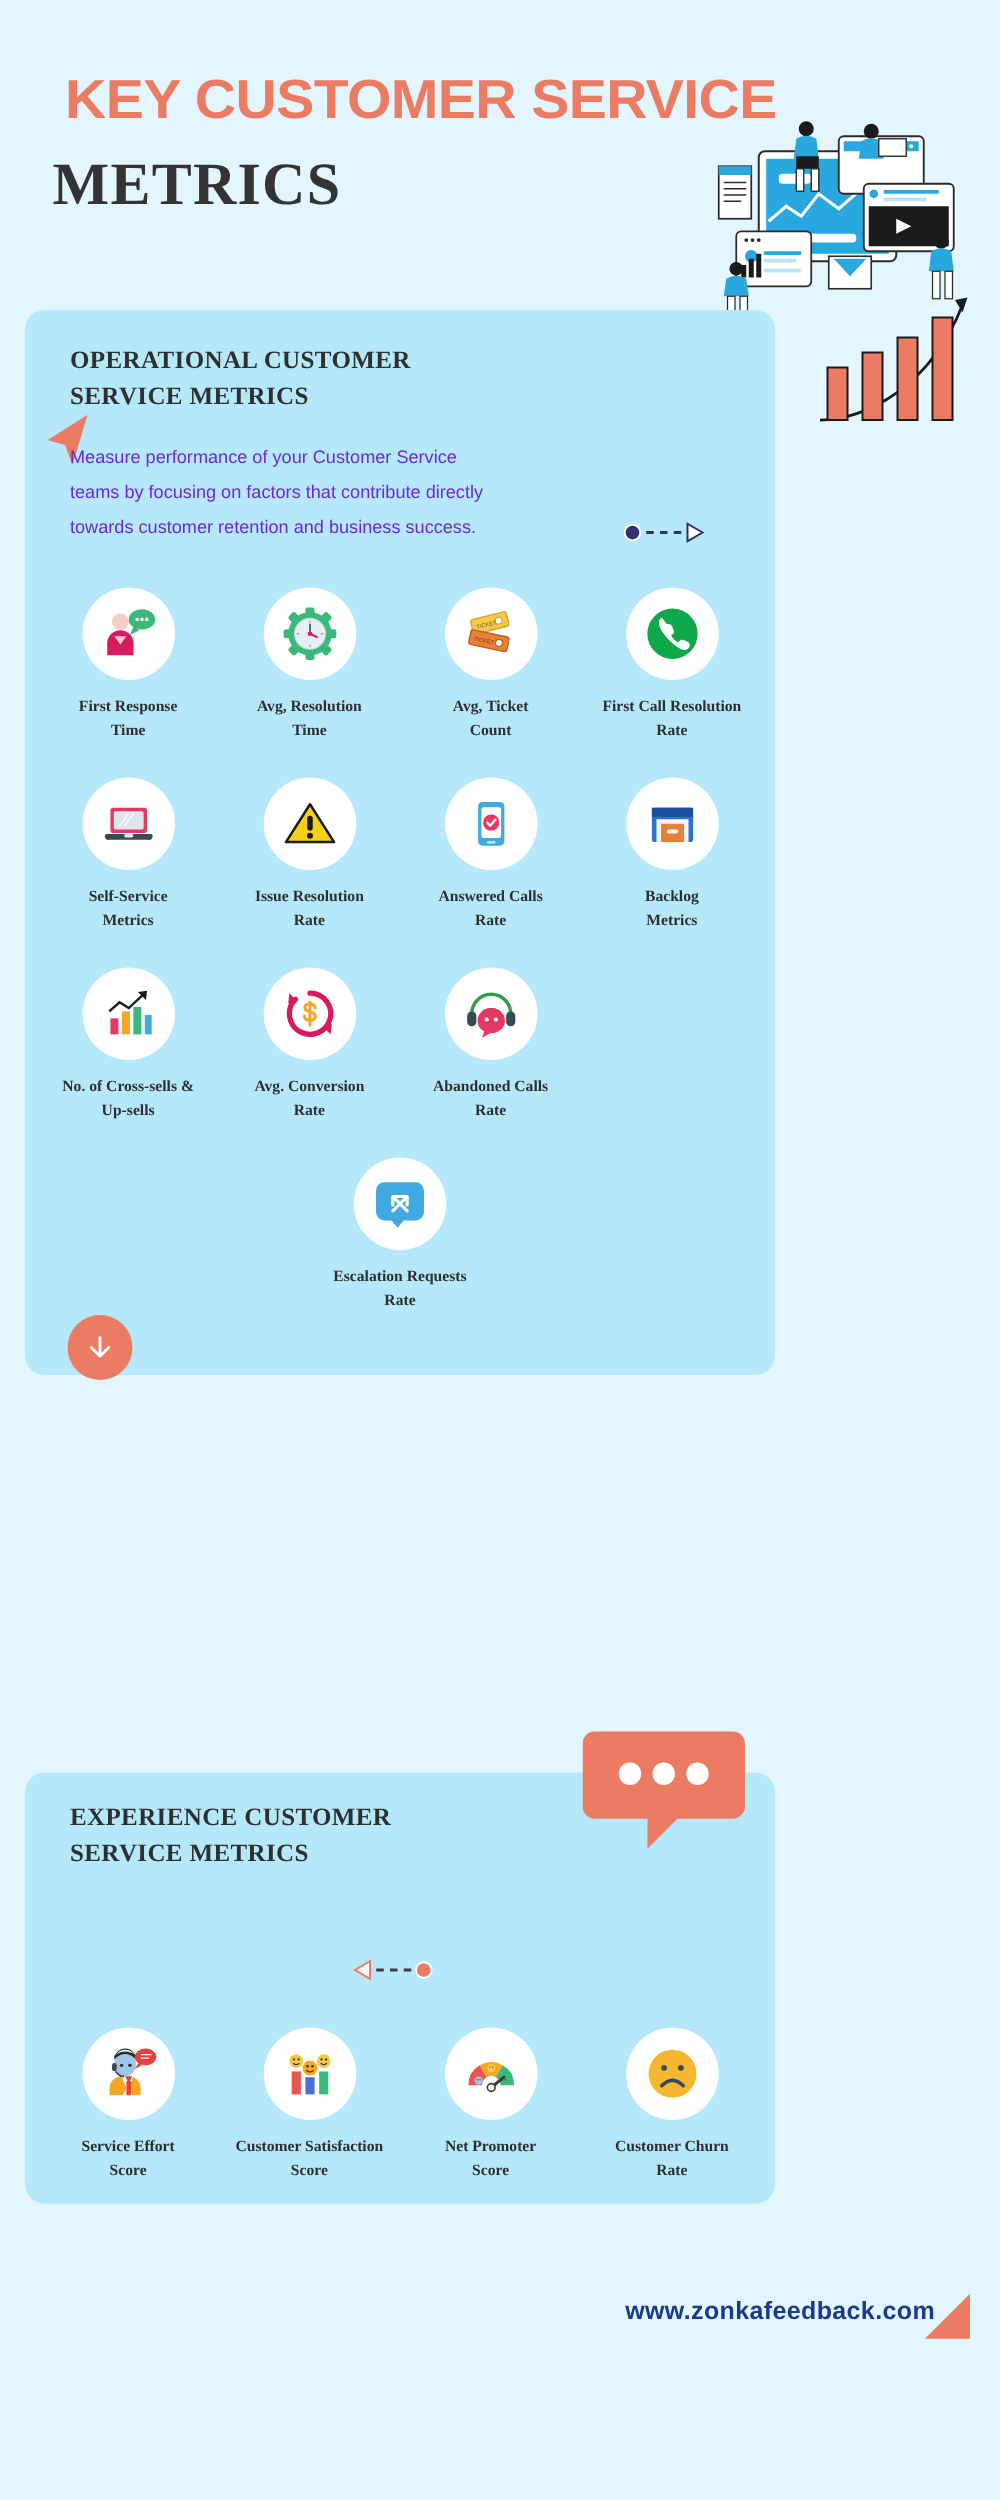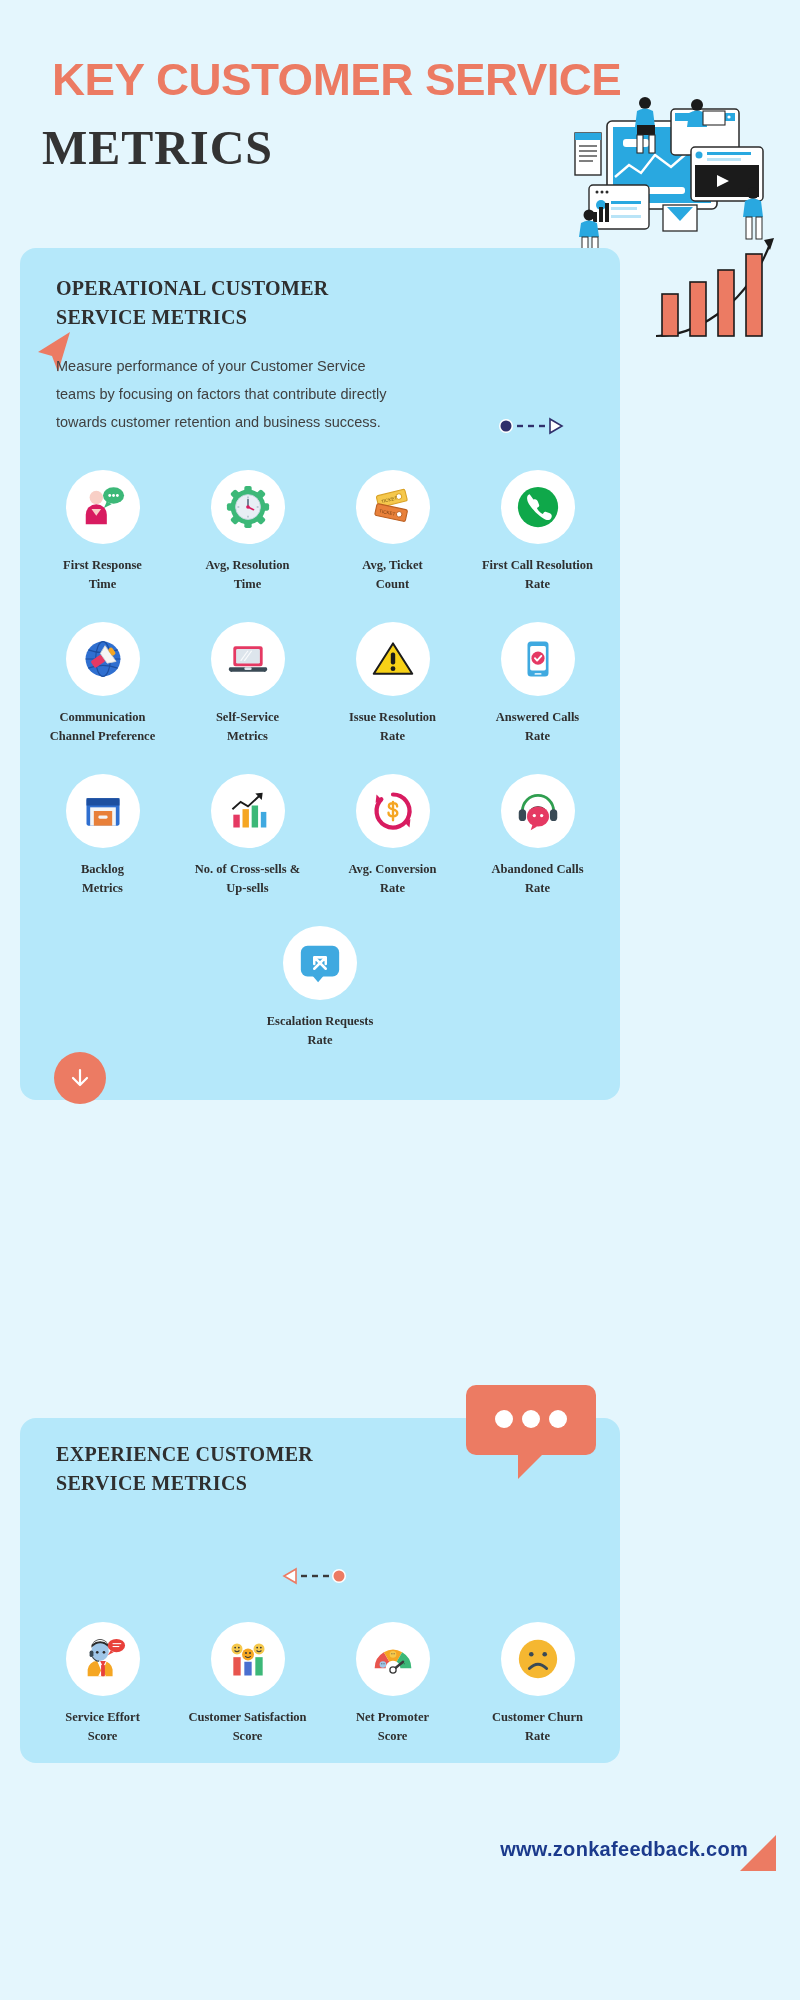--- a/index.html
+++ b/index.html
@@ -78,21 +78,21 @@
     letter-spacing: 0.3px;
     text-transform: uppercase;
     white-space: pre-line;
   }
   .card-desc {
     position: absolute;
     left: 56px;
     font-family: "Liberation Sans", sans-serif;
     font-size: 14.5px;
     line-height: 28px;
-    color: #404040;
+    color: #6d28d9;
     white-space: pre-line;
   }
 
   
   .grid {
     position: absolute;
     left: 30px;
     width: 580px;
     display: flex;
     flex-wrap: wrap;
@@ -358,40 +358,20 @@
     <circle cx="24" cy="24" r="21" fill="#0fa84a"></circle>
     <path d="M17 13 c3 -1 5 0 6 3 l1.5 4 c0.6 1.7 0 2.7 -1.3 3.5 l-1.6 1 c1.6 3.6 4.4 6.4 8 8 l1 -1.6 c0.8 -1.3 1.8 -1.9 3.5 -1.3 l4 1.5 c3 1 4 3 3 6 c-0.8 2.5 -3.3 3.9 -6.3 3.3 C27 39 9 21 8.6 12.3 C8 9.3 9.4 6.8 11.9 6" transform="translate(6,6) scale(0.78)" fill="#ffffff"></path>
   </svg>
         </div>
         <div class="cell-label">First Call Resolution
 Rate</div>
       </div>
       <div class="cell">
         <div class="bubble">
           <svg viewBox="0 0 48 48" width="44" height="44">
-    <circle cx="24" cy="24" r="19" fill="#2f6fd0"></circle>
-    <g fill="none" stroke="#1d4fa0" stroke-width="1.3">
-      <ellipse cx="24" cy="24" rx="8" ry="19"></ellipse>
-      <line x1="5" y1="24" x2="43" y2="24"></line>
-      <path d="M8 14 q16 6 32 0"></path>
-              <path d="M8 34 q16 -6 32 0"></path>
-    </g>
-    <g transform="rotate(-35 24 22)">
-      <rect x="10" y="18" width="14" height="9" rx="2" fill="#e53963"></rect>
-      <path d="M24 17 l9 -4 v21 l-9 -4 z" fill="#f5f5f5" stroke="#d8d8d8" stroke-width="0.8"></path>
-      <rect x="33" y="18" width="5" height="9" rx="2" fill="#f5a623"></rect>
-    </g>
-  </svg>
-        </div>
-        <div class="cell-label">Communication
-Channel Preference</div>
-      </div>
-      <div class="cell">
-        <div class="bubble">
-          <svg viewBox="0 0 48 48" width="44" height="44">
     <rect x="8" y="10" width="32" height="22" rx="2.5" fill="#e53963"></rect>
     <rect x="11" y="13" width="26" height="16" rx="1.5" fill="#dde5ec"></rect>
     <g stroke="#ffffff" stroke-width="1.3" opacity="0.85">
       <line x1="16" y1="26" x2="24" y2="15"></line>
               <line x1="20" y1="26" x2="28" y2="15"></line>
     </g>
     <path d="M4 33 h40 a3 3 0 0 1 -3 5 h-34 a3 3 0 0 1 -3 -5 z" fill="#3a4a55"></path>
     <rect x="20" y="33" width="8" height="3" rx="1.5" fill="#dde5ec"></rect>
   </svg>
         </div>

